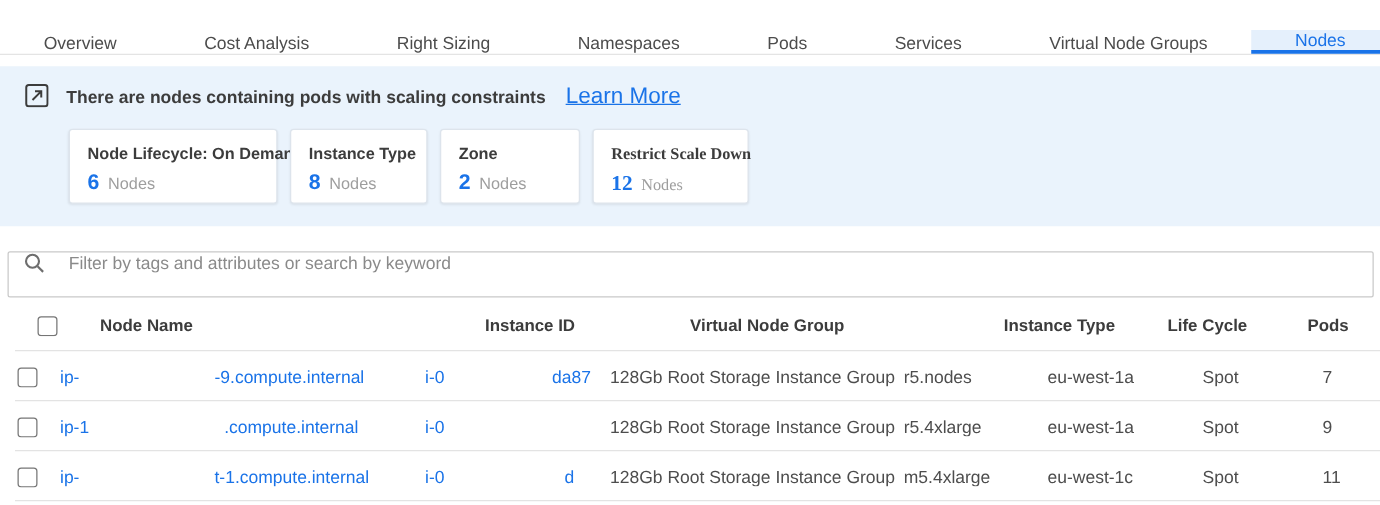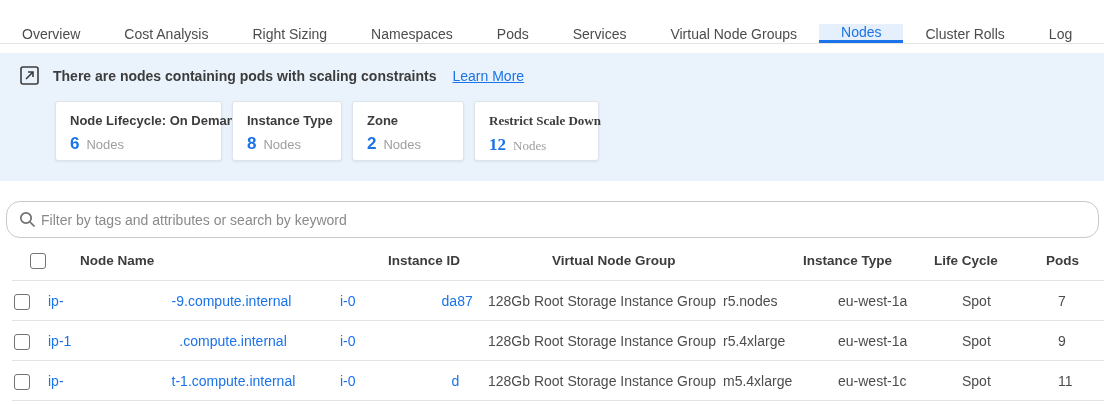--- a/index.html
+++ b/index.html
@@ -1,41 +1,41 @@
 <!DOCTYPE html>
 <html><head>
 <meta charset="utf-8">
 <style>
   * { margin:0; padding:0; box-sizing:border-box; }
   html,body { width:1104px; height:404px; background:#fff; overflow:hidden;
     font-family:"Liberation Sans","DejaVu Sans",sans-serif; }
 
   
   .tabbar { height:44px; display:flex; align-items:stretch; border-bottom:1px solid #e4e4e4; background:#fff; }
-  .tab { display:flex; align-items:center; padding:0 22px; font-size:14px; color:#4c4c4c; cursor:pointer; white-space:nowrap;margin-top:24px; }
+  .tab { display:flex; align-items:center; padding:0 35px; font-size:14px; color:#4c4c4c; cursor:pointer; white-space:nowrap;margin-top:24px; }
   .tab.active { background:#e5f0fc; color:#1a73e8; border-bottom:3px solid #1a73e8; font-weight:400; }
 
   
   .panel { margin-top:9px; background:#eaf3fc; padding:13px 20px 20px 20px; height:128px; }
   .banner-row { display:flex; align-items:center; gap:14px; }
   .banner-icon { width:19px; height:19px; flex:0 0 auto; }
   .banner-msg { font-size:14px; font-weight:700; color:#3c3c3c; }
-  .banner-link { font-size:14px; color:#1a73e8; text-decoration:underline; margin-left:2px; cursor:pointer; }
+  .banner-link { font-size:18px; color:#1a73e8; text-decoration:underline; margin-left:2px; cursor:pointer; }
   .cards-row { display:flex; gap:10px; margin:16px 0 0 35px; }
   .card { background:#fff; border:1px solid #dde4ec; border-radius:3px; box-shadow:0 1px 2px rgba(0,0,0,0.08);
           padding:11px 14px 0 14px; height:60px; }
   .card-title { font-size:13px; font-weight:700; color:#3c3c3c; white-space:nowrap; }
   .card-count { margin-top:6px; display:flex; align-items:baseline; }
   .card-num { font-size:17px; font-weight:600; color:#1a73e8; }
   .card-unit { font-size:13px; color:#9e9e9e; margin-left:7px; }
   .card-w1 { width:167px; } .card-w2 { width:110px; } .card-w3 { width:112px; } .card-w4 { width:125px;font-family:Liberation Serif, serif; }
 
   
-  .search-box { margin:20px 5px 0 6px; height:37px; border:1px solid #c9c9c9; border-radius:14px; background:#fff;
-                display:flex; align-items:center; padding-left:12px; gap:5px; }
+  .search-box { margin:20px 5px 0 6px; height:37px; border:1px solid #c9c9c9; border-radius:2px; background:#fff;
+                display:flex; align-items:flex-start; padding-left:12px; gap:19px; }
   .search-box input { border:none; outline:none; flex:1; font-size:14px; color:#4d4d4d;
                       font-family:"Liberation Sans","DejaVu Sans",sans-serif; background:transparent; }
   .search-box input::placeholder { color:#8a8a8a; }
 
   
   .table { margin-top:2px; }
   .trow { display:flex; align-items:center; height:40px; position:relative; }
   .trow.head { height:41px; }
   .trow::after { content:""; position:absolute; left:12px; right:0; bottom:0; height:1px; background:#e3e3e3; }
   .trow:last-child::after { background:#e3e3e3; }

